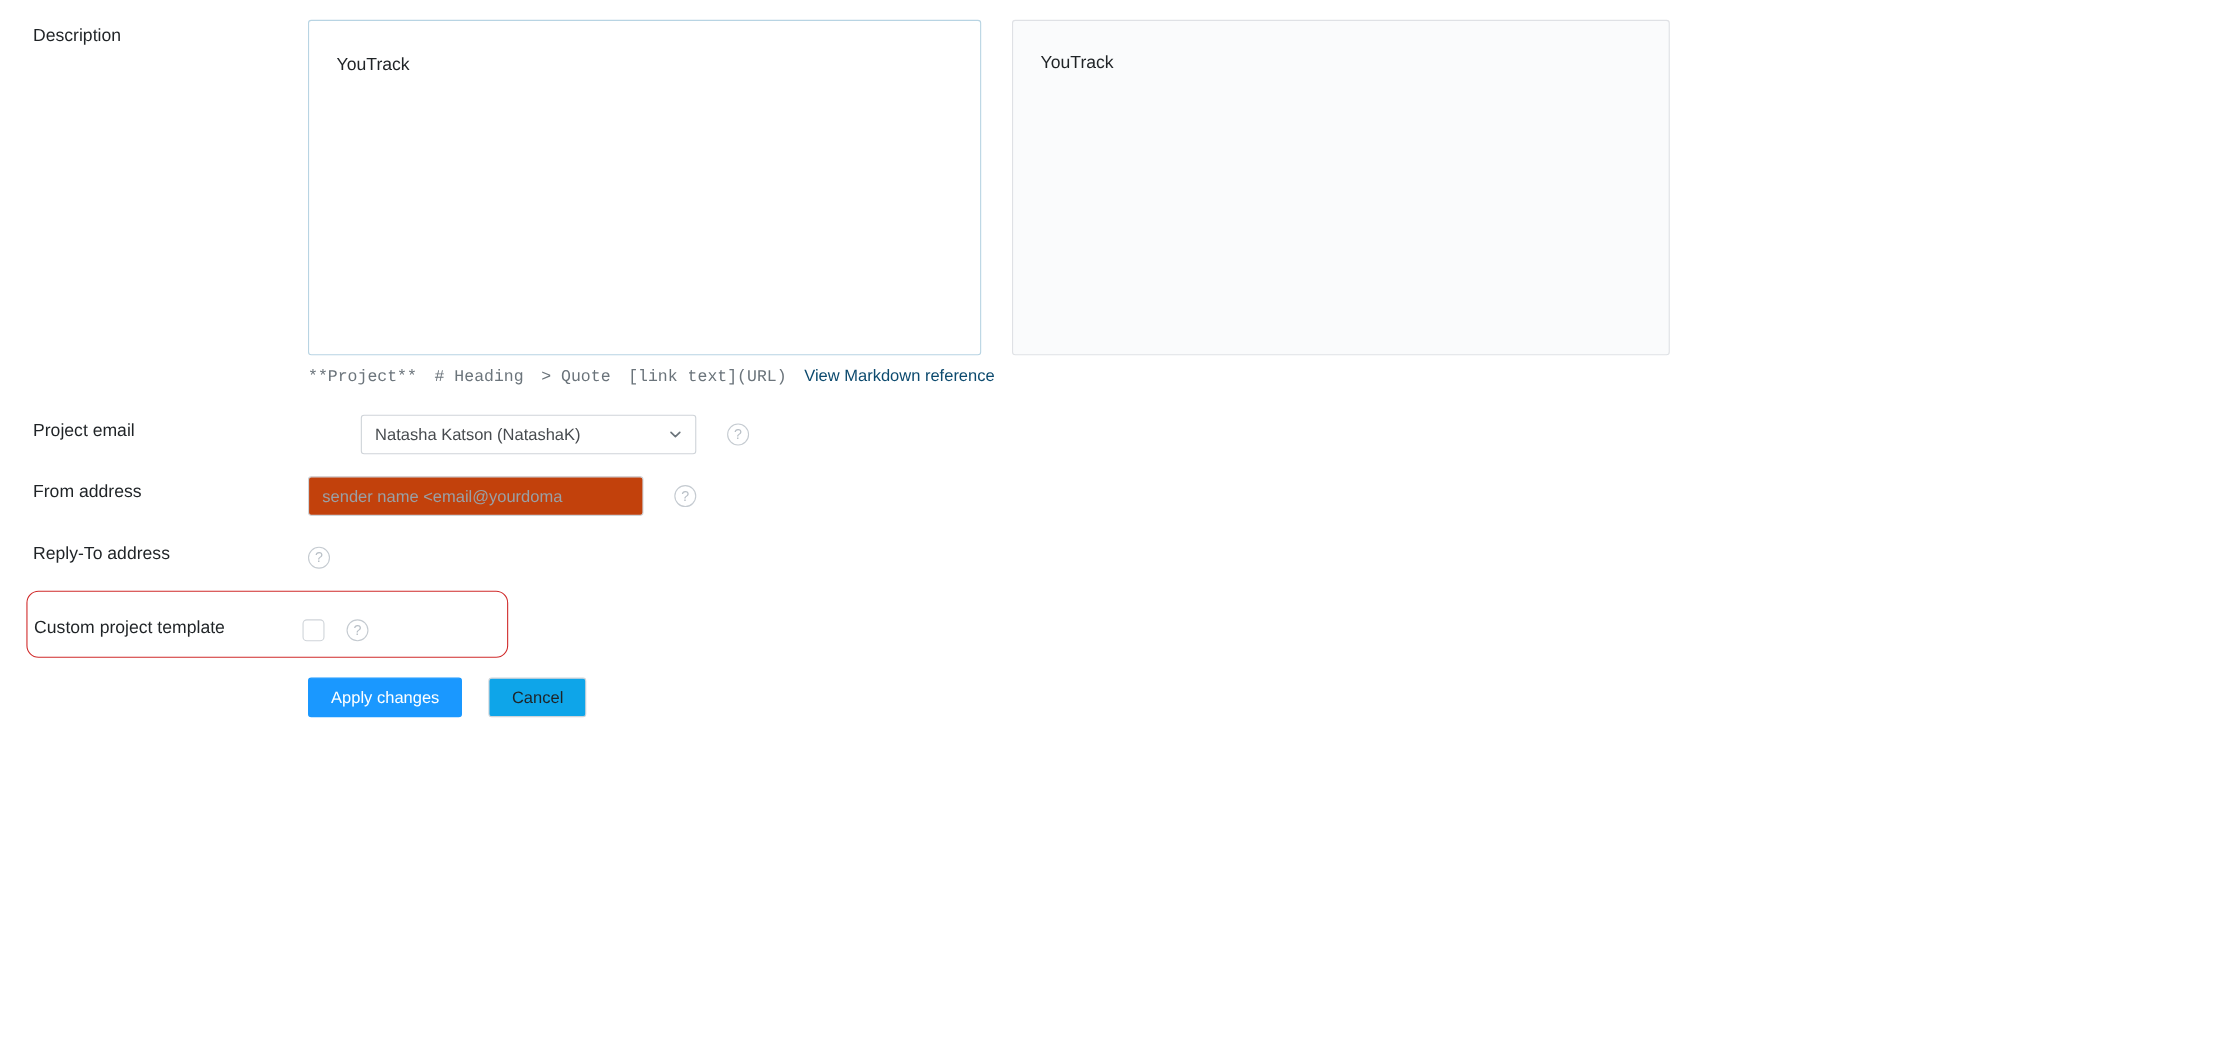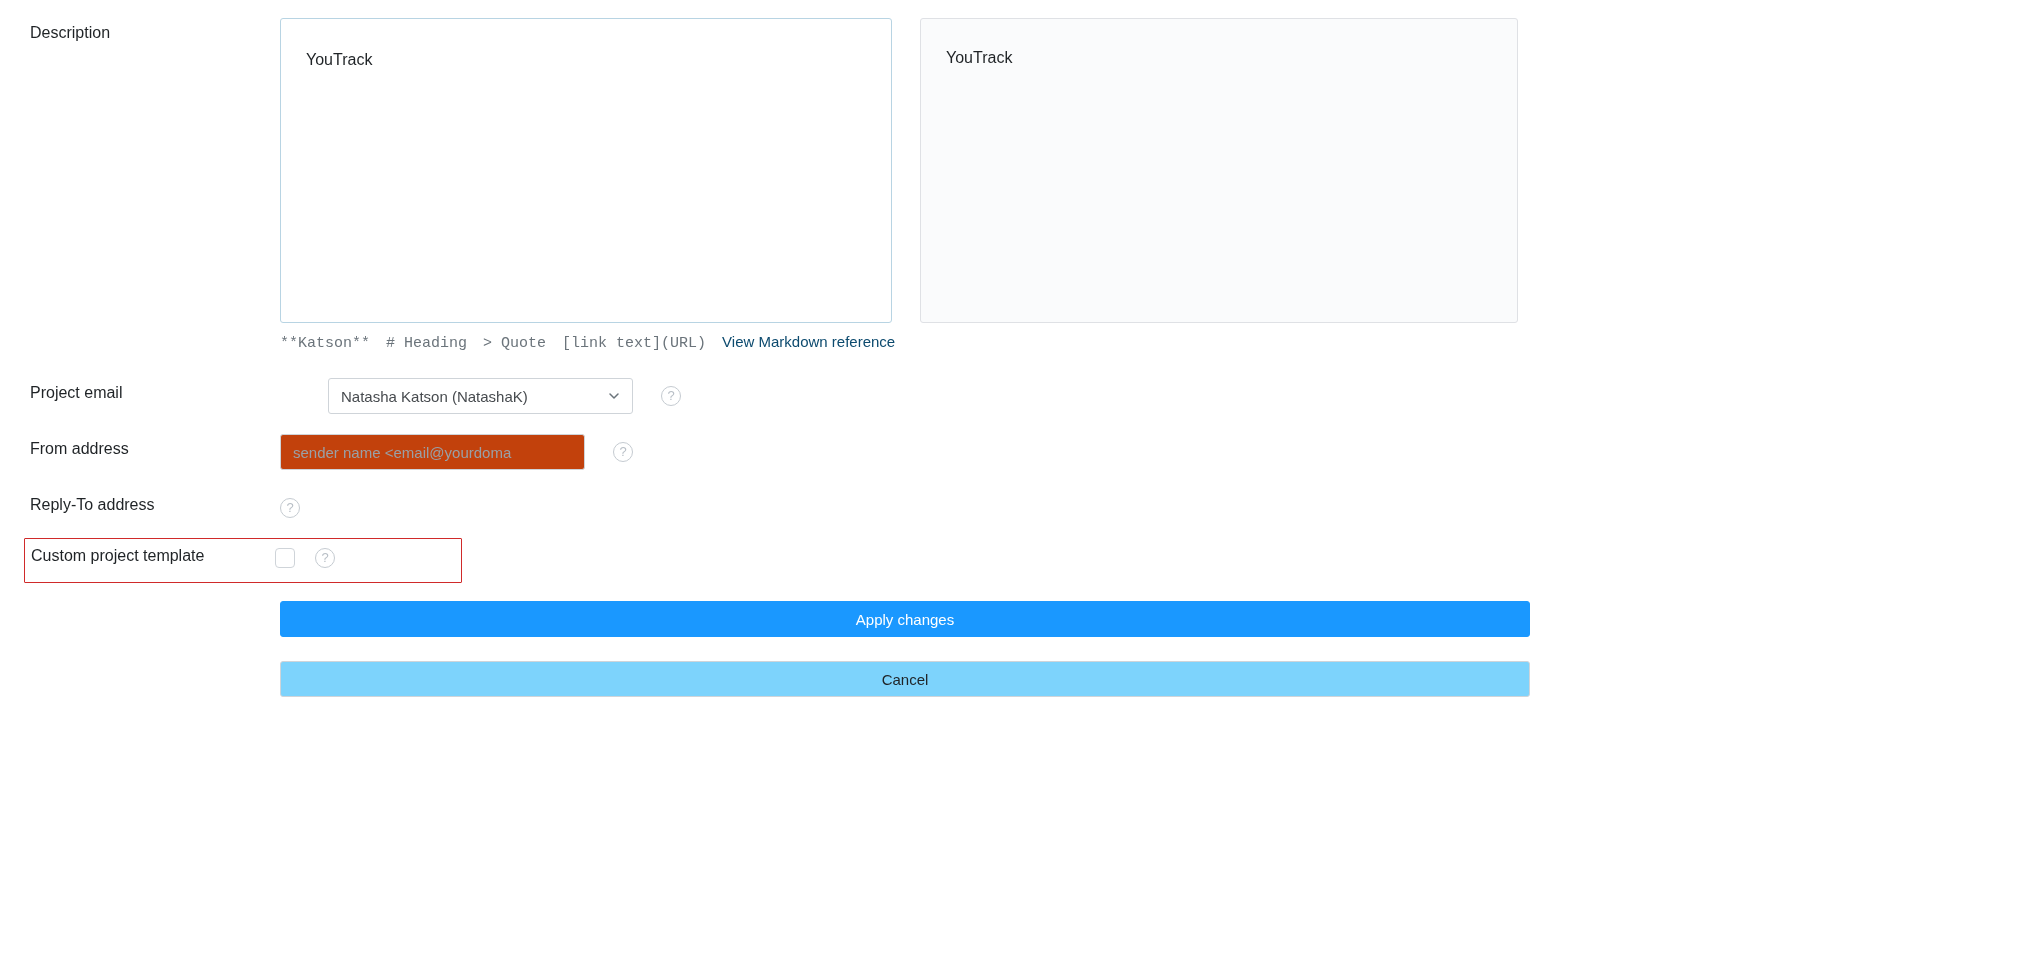--- a/index.html
+++ b/index.html
@@ -131,76 +131,75 @@
     height: 20px;
     border: 1.5px solid #cfd4d9;
     border-radius: 4px;
     background: #fff;
     cursor: pointer;
     margin-top: 5px;
   }
   
   .highlight-row {
     border: 1.5px solid #d02a2a;
-    border-radius: 1px;
-    padding: 4px 6px 14px 6px;
+    border-radius: 11px;
+    padding: 20px 6px 14px 6px;
     margin-left: -6px;
     margin-bottom: 18px;
     width: 438px;
     display: flex;
     align-items: flex-start;
   }
   .highlight-row .label-col {
     width: 244px;
     flex: 0 0 244px;
     padding-top: 4px;
   }
   .highlight-row .control-col { gap: 20px; }
   
   .btn-row {
     margin-left: 250px;
     display: flex;
     gap: 24px;
-    flex-direction: column;
   }
   .btn {
     height: 36px;
     padding: 0 20px;
     border-radius: 3px;
     font-size: 15px;
     cursor: pointer;
     border: 1px solid transparent;
     font-family: inherit;
   }
   .btn-primary {
     background: #1a98ff;
     color: #fff;
     border-color: #1a98ff;
   }
   .btn-secondary {
-    background: #7dd3fc;
+    background: #0ea5e9;
     color: #1f2326;
     border-color: #cfd4d9;
   }
 </style>
 </head>
 <body>
 
 <div class="page">
 
   <div class="row">
     <div class="label-col">Description</div>
     <div class="control-col">
       <textarea class="desc-editor" style="">YouTrack</textarea>
       <div class="desc-preview">YouTrack</div>
     </div>
   </div>
 
   <div class="md-hint-row">
-    <span>**Katson**</span>
+    <span>**Project**</span>
     <span># Heading</span>
     <span>&gt; Quote</span>
     <span>[link text](URL)</span>
     <span class="md-link">View Markdown reference</span>
   </div>
 
   <div class="row">
     <div class="label-col">Project email</div>
     <div class="control-col">
       <div class="select">

